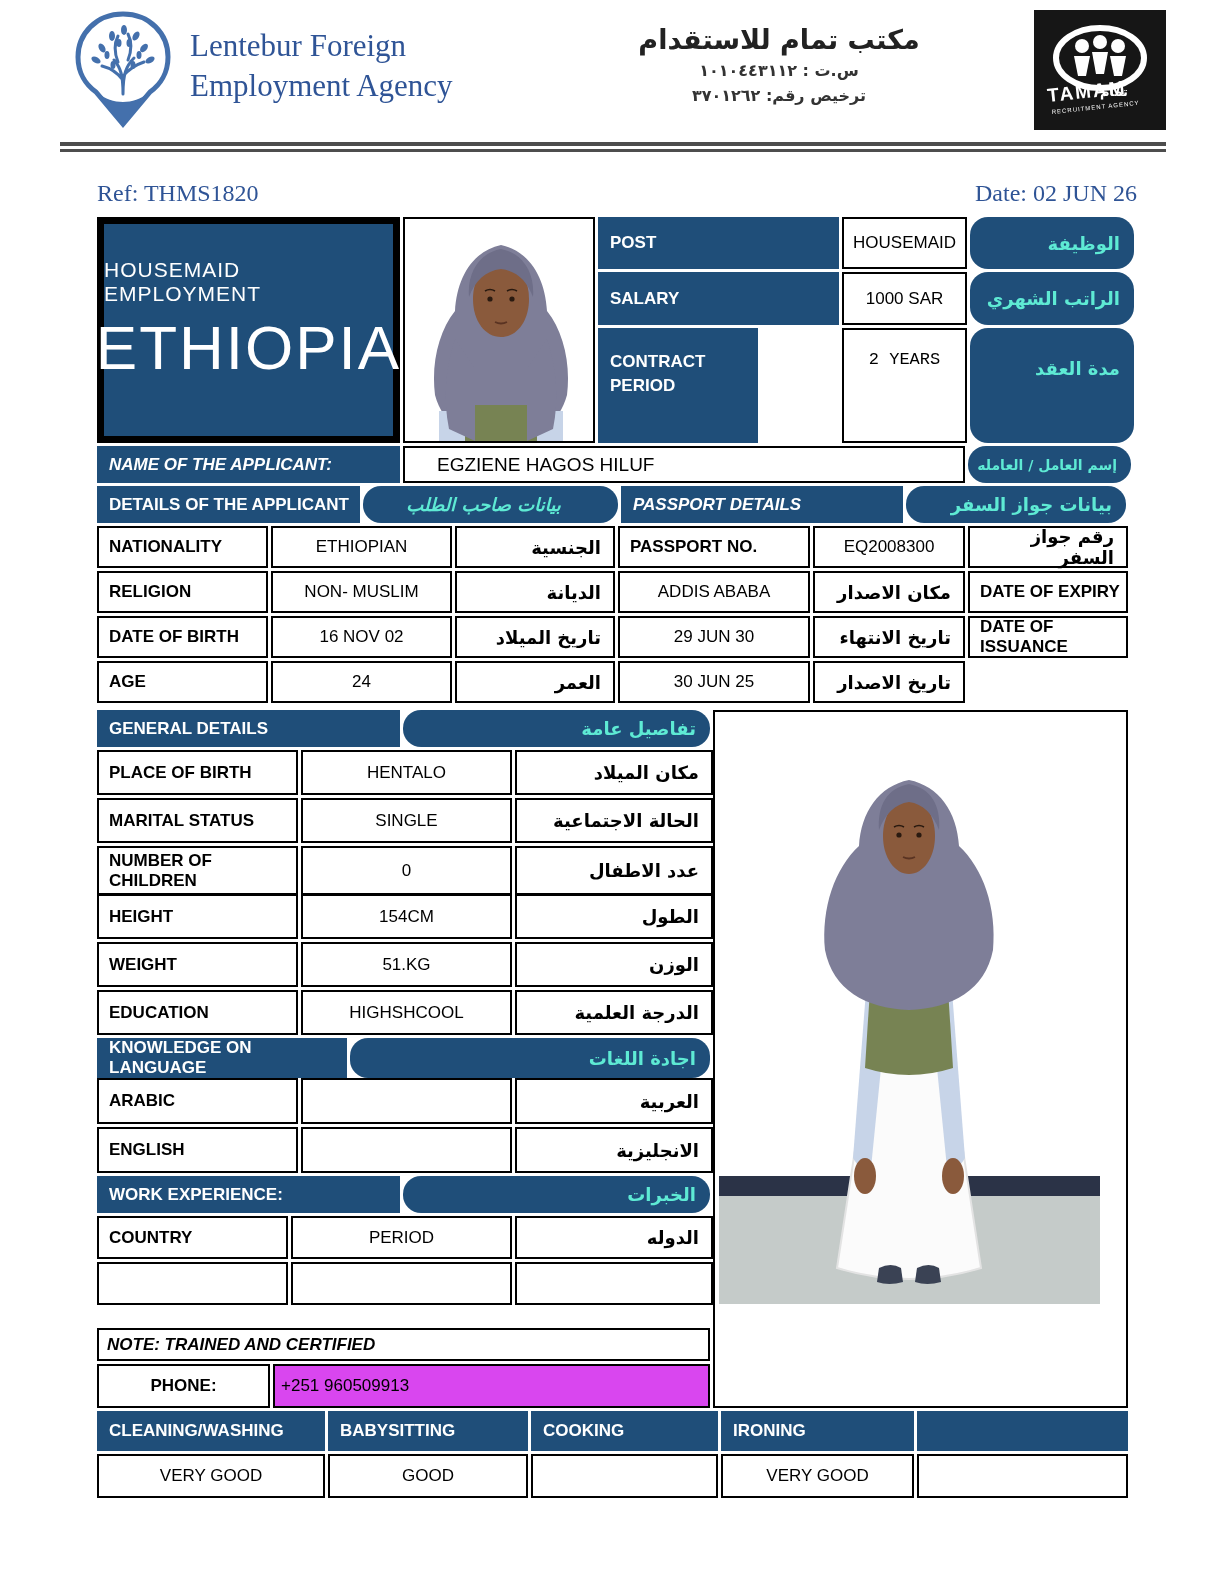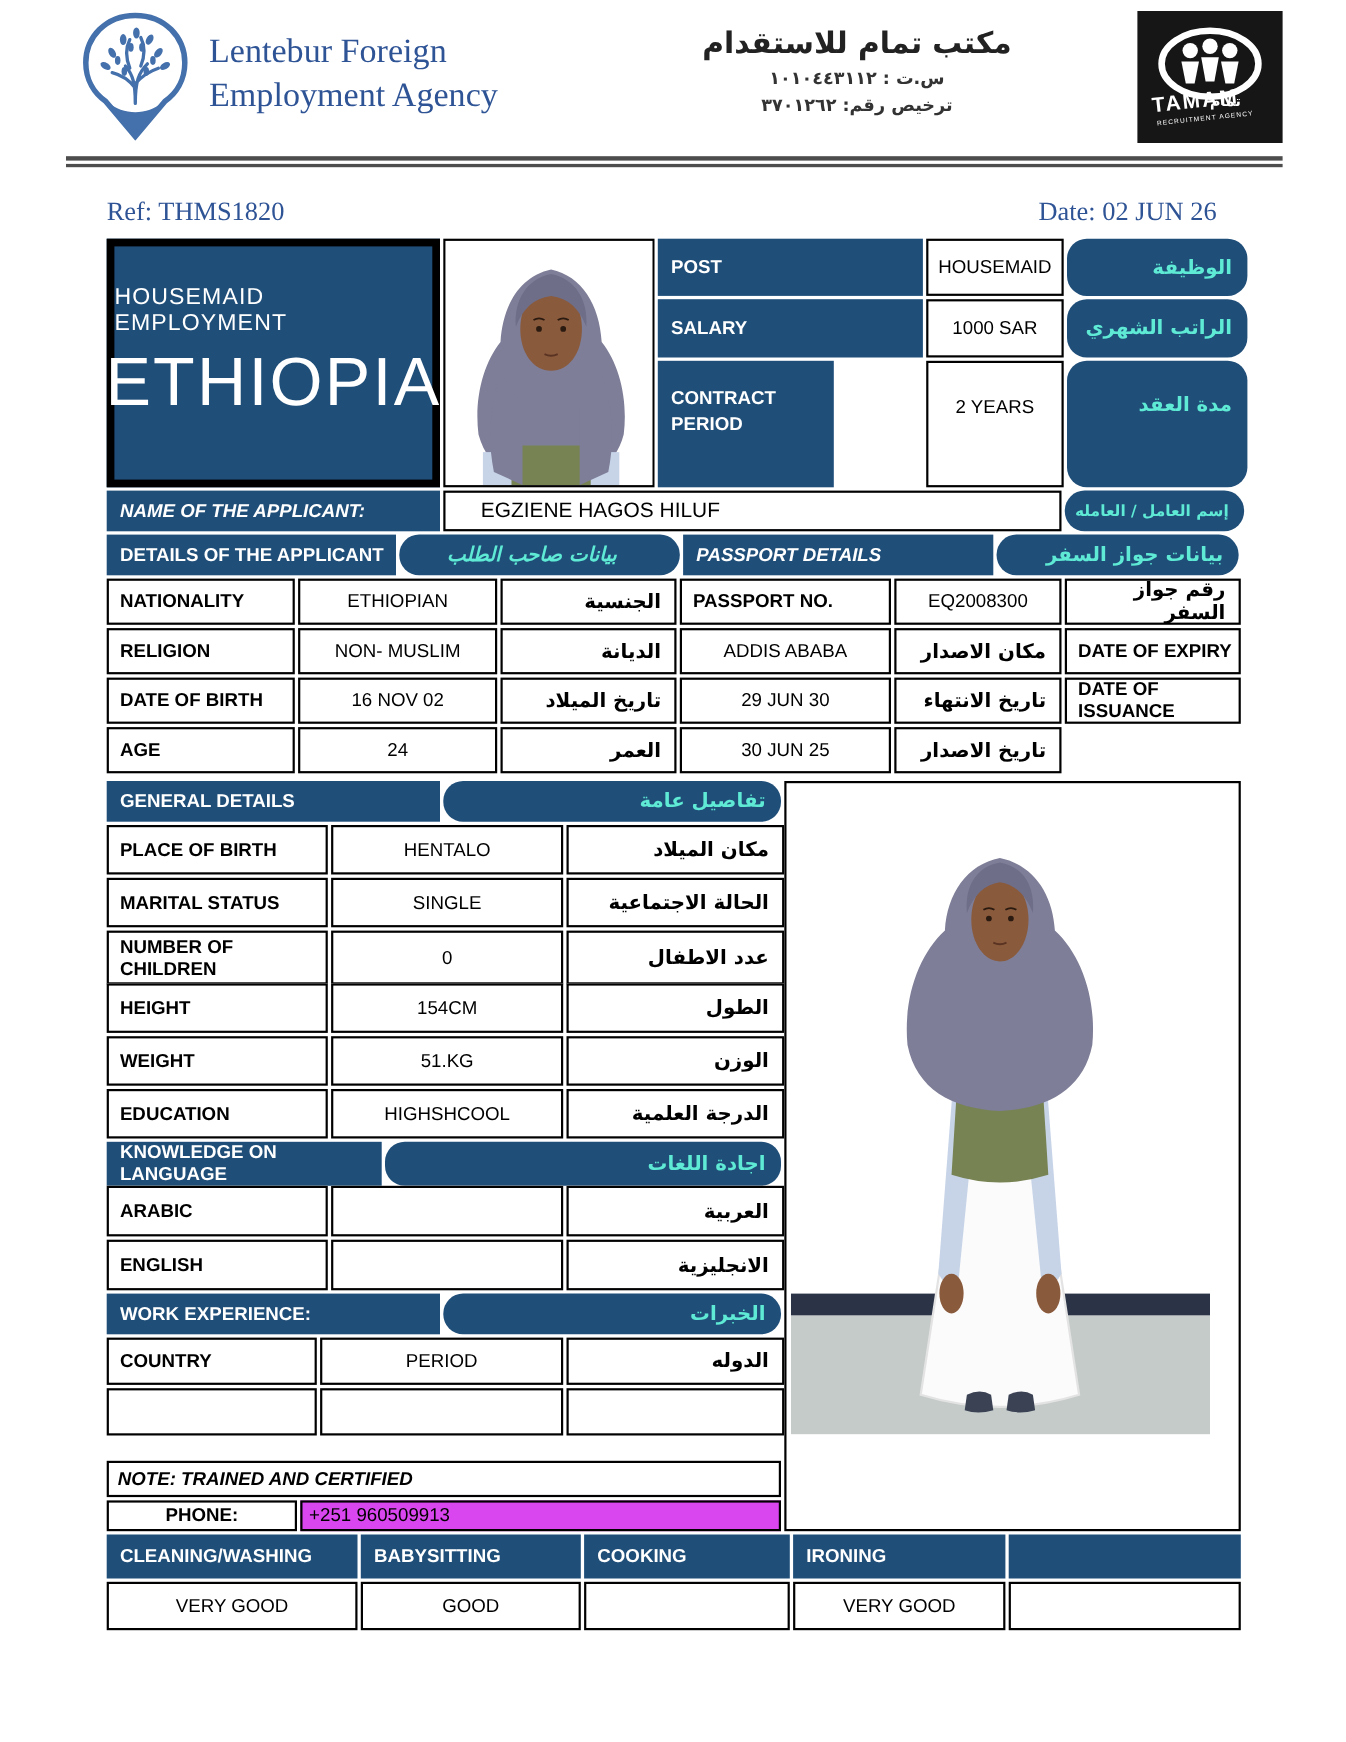--- a/index.html
+++ b/index.html
@@ -18,21 +18,21 @@
   .ar-block { flex:1; text-align:center; padding-top:14px; direction:rtl;
     font-family:"DejaVu Sans", sans-serif; }
   .ar-block .big { font-size:27px; font-weight:bold; color:#222; letter-spacing:0px; }
   .ar-block .small { font-size:16px; font-weight:bold; color:#333; margin-top:6px; }
   .tamam { width:132px; height:120px; background:#161616; flex:0 0 auto; margin-left:10px;
     display:flex; align-items:center; justify-content:center; }
   
   .rule { margin:4px 58px 0 60px; height:10px;
     border-top:4px solid #4d4d4d; border-bottom:3px solid #4d4d4d; }
   
-  .refrow { display:flex; justify-content:space-between; margin:28px 118px 10px 97px;
+  .refrow { display:flex; justify-content:space-between; margin:28px 87px 10px 97px;
     font-family:"Liberation Serif", serif; color:#2F5496; font-size:24px; }
   
   .doc { margin-left:97px; width:1031px; }
   .gap { height:3px; }
   .cell { display:flex; align-items:center; font-size:17px; }
   .lbl  { border:2px solid #000; background:#fff; padding-left:10px; font-weight:bold; }
   .val  { border:2px solid #000; background:#fff; justify-content:center; text-align:center; }
   .hlbl { background:#1F4E79; color:#fff; font-weight:bold; padding-left:12px; }
   .ar   { direction:rtl; font-family:"DejaVu Sans", sans-serif; font-weight:bold; font-size:18px; }
   .har  { background:#1F4E79; color:#5eead4; justify-content:flex-start; padding-right:14px;border-radius:18px; }
@@ -55,21 +55,21 @@
   .ptable { display:grid; grid-template-columns:192px 152px 160px; grid-auto-rows:42px; gap:3px; }
   
   .split { display:grid; grid-template-columns:613px 415px; gap:3px; margin-top:7px; }
   .leftcol { display:flex; flex-direction:column; gap:3px; }
   .sechdr { display:grid; gap:3px; height:37px; flex:0 0 auto; }
   .g303 { grid-template-columns:303px 307px; }
   .g250 { grid-template-columns:250px 360px; }
   .gtable { display:grid; grid-template-columns:201px 211px 198px; gap:3px; }
   .photo-cell { border:2px solid #000; background:#fff; }
   .note { border:2px solid #000; background:#fff; font-weight:bold; font-style:italic; padding-left:8px; height:33px;margin-top:20px; }
-  .phonerow { display:grid; grid-template-columns:173px 437px; gap:3px; height:28px; flex:0 0 auto;text-align:right; }
+  .phonerow { display:grid; grid-template-columns:173px 437px; gap:3px; height:44px; flex:0 0 auto;text-align:right; }
   .phl { border:2px solid #000; background:#fff; font-weight:bold; justify-content:center; }
   .phv { border:2px solid #000; background:#d946ef; padding-left:6px; }
   
   .skills { display:grid; grid-template-columns:228px 200px 187px 193px 211px; grid-template-rows:40px 44px; gap:3px; margin-top:3px; }
   .skl { background:#1F4E79; color:#fff; font-weight:bold; padding-left:12px; }
   .skv { border:2px solid #000; background:#fff; justify-content:center; }
 </style>
 </head>
 <body>
 
@@ -154,21 +154,21 @@
           <path d="M142 120 C152 150 154 180 148 210 L122 222 L122 150 Z" fill="#7E7E98"></path>
         </svg>
       </div>
       <div class="cell hlbl">POST</div>
       <div class="cell val">HOUSEMAID</div>
       <div class="cell har ar">الوظيفة</div>
       <div class="cell hlbl">SALARY</div>
       <div class="cell val">1000 SAR</div>
       <div class="cell har ar">الراتب الشهري</div>
       <div class="cell hlbl" style="align-items:flex-start; padding-top:22px; width:160px; line-height:24px;">CONTRACT PERIOD</div>
-      <div class="cell val" style="align-items:flex-start; padding-top:30px;">2 YEARS</div>
+      <div class="cell val" style="align-items:flex-start; padding-top:20px;font-family:Liberation Mono, monospace;">2 YEARS</div>
       <div class="cell har ar" style="align-items:flex-start; padding-top:30px;">مدة العقد</div>
     </div>
 
     <div class="gap"></div>
 
     <div class="namerow">
       <div class="cell hlbl italic">NAME OF THE APPLICANT:</div>
       <div class="cell val" style="justify-content:flex-start; padding-left:32px; font-size:19px;">EGZIENE HAGOS HILUF</div>
       <div class="cell har ar" style="font-size:14px;">إسم العامل / العامله</div>
     </div>

